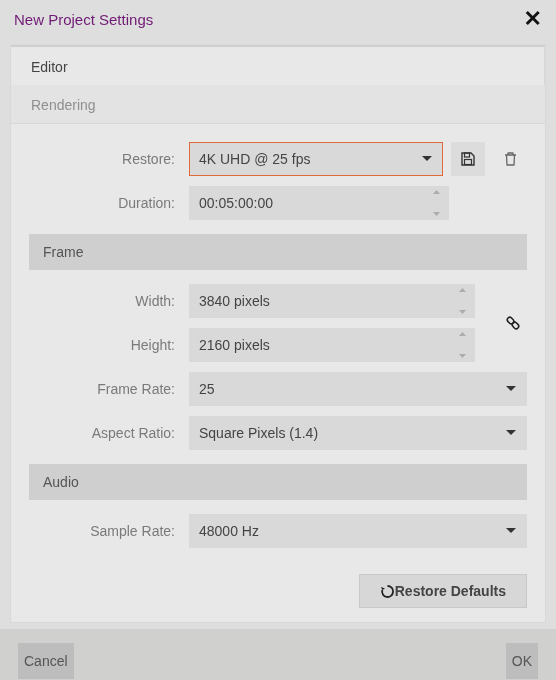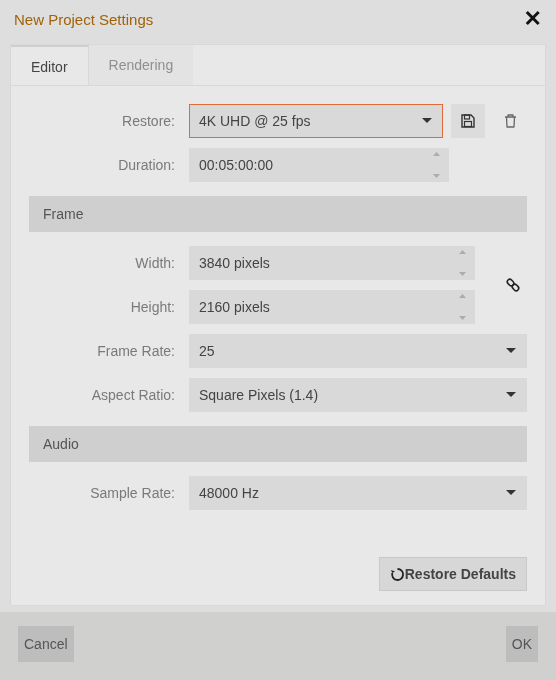--- a/index.html
+++ b/index.html
@@ -12,33 +12,34 @@
     font-size: 14px;
     color: #555;
     overflow: hidden;
   }
   .window { width:100%; height:100%; display:flex; flex-direction:column; }
   .titlebar {
     display:flex; align-items:center; justify-content:space-between;
     padding: 8px 14px 8px 14px;
     background:#dedede;
   }
-  .titlebar .title { color:#a16207; font-size:15px; }
+  .titlebar .title { color:#701a75; font-size:15px; }
   .close-x { font-size:22px; font-weight:bold; color:#111; cursor:pointer; line-height:1; }
   .panel {
     margin: 6px 10px 0 10px;
     background:#e8e8e8;
     border:1px solid #d8d8d8;
     flex:1;
     padding: 0;
     display:flex; flex-direction:column;
   }
   .tabs {
     display:flex;
     border-bottom:1px solid #d8d8d8;
+    flex-direction:column;
   }
   .tab {
     padding: 12px 20px 10px 20px;
     color:#8f8f8f;
     cursor:pointer;
     background:#e3e3e3;
     position:relative;
   }
   .tab.active {
     background:#e8e8e8;
@@ -128,21 +129,21 @@
     display:flex;
     justify-content:flex-end;
     padding: 8px 18px 14px 18px;
   }
   .btn {
     display:inline-flex;
     align-items:center;
     gap:0;
     background:#d7d7d7;
     border:1px solid #c8c8c8;
-    padding: 8px 10px;
+    padding: 8px 20px;
     font-size:14px;
     font-weight:bold;
     color:#444;
     cursor:pointer;
     margin-left:20px;
   }
   .footer {
     display:flex;
     justify-content:space-between;
     padding: 14px 18px 18px 18px;

